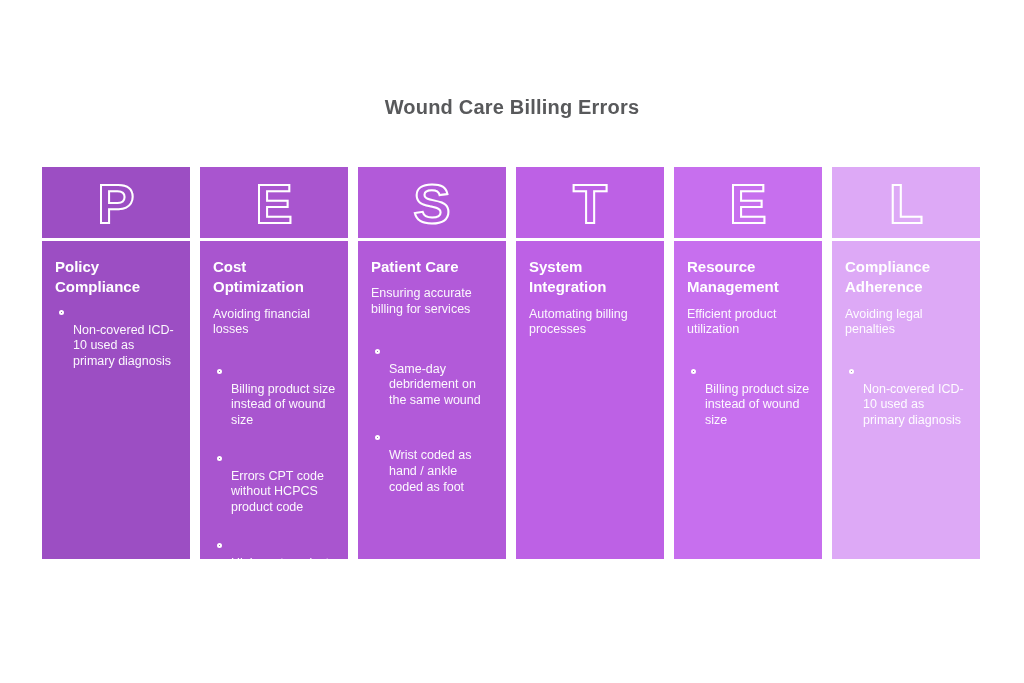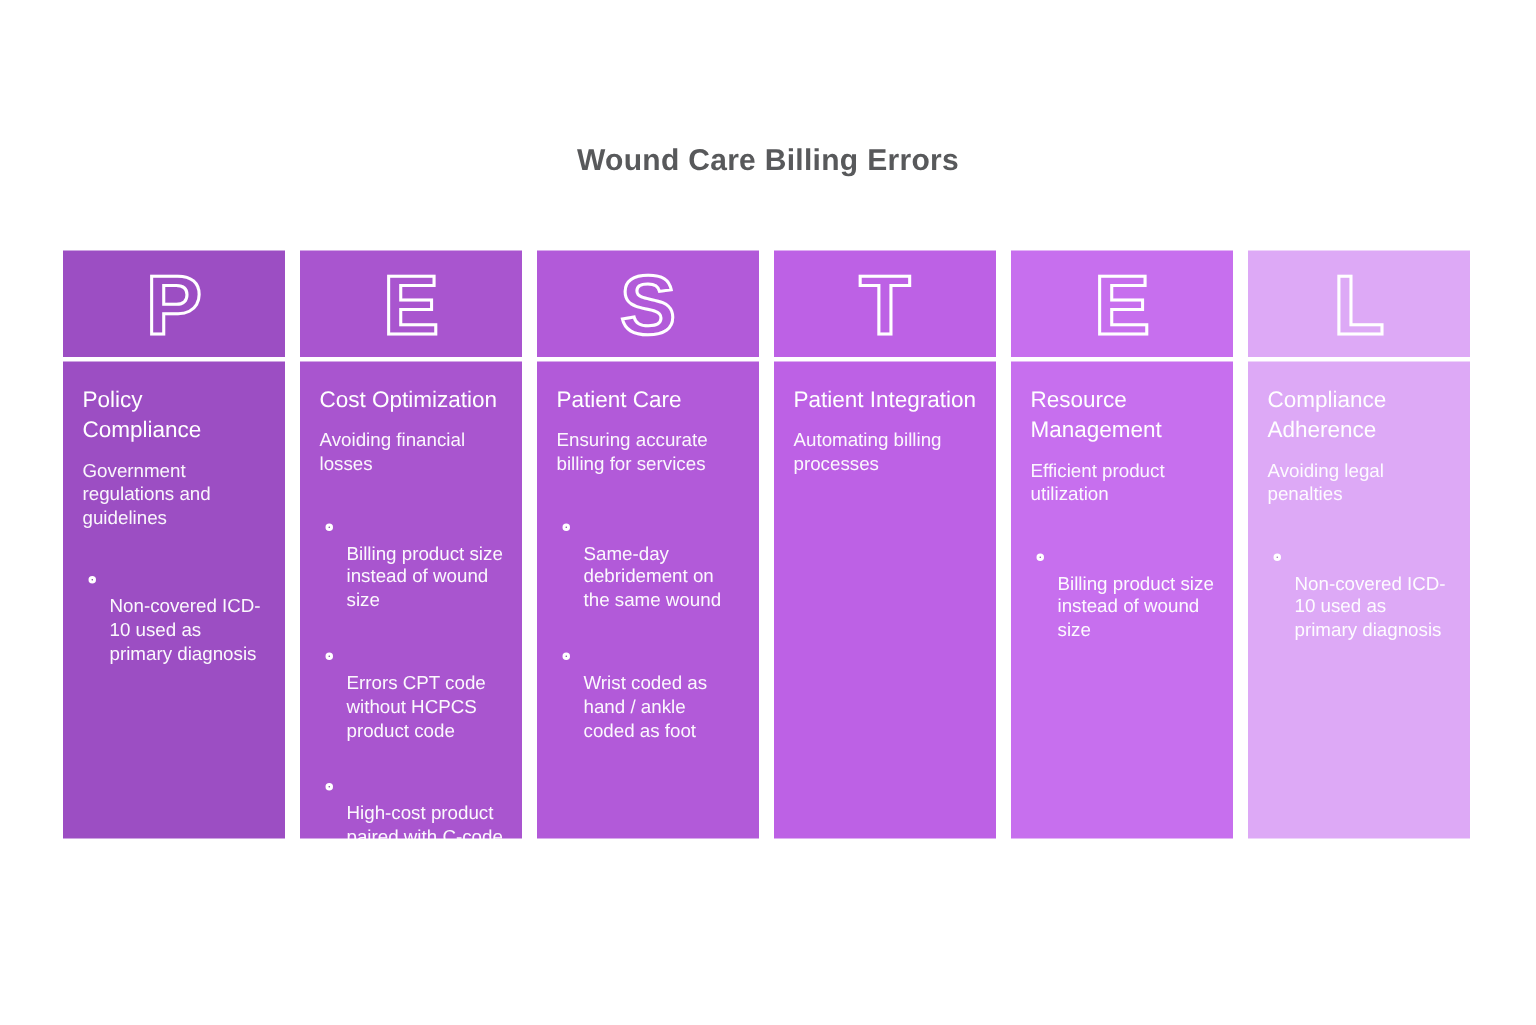--- a/index.html
+++ b/index.html
@@ -44,21 +44,21 @@
   }
   .col-header svg { display: block; }
   .col-body {
     height: 318px;
     background: var(--col);
     padding: 16px 12px 14px 13px;
     color: #ffffff;
   }
   .col-title {
     font-size: 15px;
-    font-weight: normal;
+    font-weight: bold;
     line-height: 1.35;
     margin-bottom: 9px;
     color: #ffffff;
   }
   .col-subtitle {
     font-size: 12.5px;
     line-height: 1.25;
     color: rgba(255,255,255,0.95);
     margin-bottom: 28px;
   }
@@ -96,21 +96,20 @@
 
 <div class="columns">
     <div class="column" style="--col: #9c4ec3;">
       <div class="col-header">
         <svg width="148" height="71" viewBox="0 0 148 71">
           <text x="74" y="36" dy=".35em" text-anchor="middle" font-family="&quot;Liberation Sans&quot;, sans-serif" font-size="56" font-weight="bold" fill="none" stroke="#ffffff" stroke-width="2">P</text>
         </svg>
       </div>
       <div class="col-body">
         <div class="col-title">Policy Compliance</div>
-        <div class="col-subtitle">Government regulations and guidelines</div>
         <div class="bullets">
           <div class="bullet">
             <span class="bullet-dot"></span>
             <span class="bullet-text">Non-covered ICD-10 used as primary diagnosis</span>
           </div>
         </div>
       </div>
     </div>
     <div class="column" style="--col: #a955cf;">
       <div class="col-header">
@@ -158,21 +157,21 @@
         </div>
       </div>
     </div>
     <div class="column" style="--col: #bd61e5;">
       <div class="col-header">
         <svg width="148" height="71" viewBox="0 0 148 71">
           <text x="74" y="36" dy=".35em" text-anchor="middle" font-family="&quot;Liberation Sans&quot;, sans-serif" font-size="56" font-weight="bold" fill="none" stroke="#ffffff" stroke-width="2">T</text>
         </svg>
       </div>
       <div class="col-body">
-        <div class="col-title">Patient Integration</div>
+        <div class="col-title">System Integration</div>
         <div class="col-subtitle">Automating billing processes</div>
       </div>
     </div>
     <div class="column" style="--col: #c76fee;">
       <div class="col-header">
         <svg width="148" height="71" viewBox="0 0 148 71">
           <text x="74" y="36" dy=".35em" text-anchor="middle" font-family="&quot;Liberation Sans&quot;, sans-serif" font-size="56" font-weight="bold" fill="none" stroke="#ffffff" stroke-width="2">E</text>
         </svg>
       </div>
       <div class="col-body">

